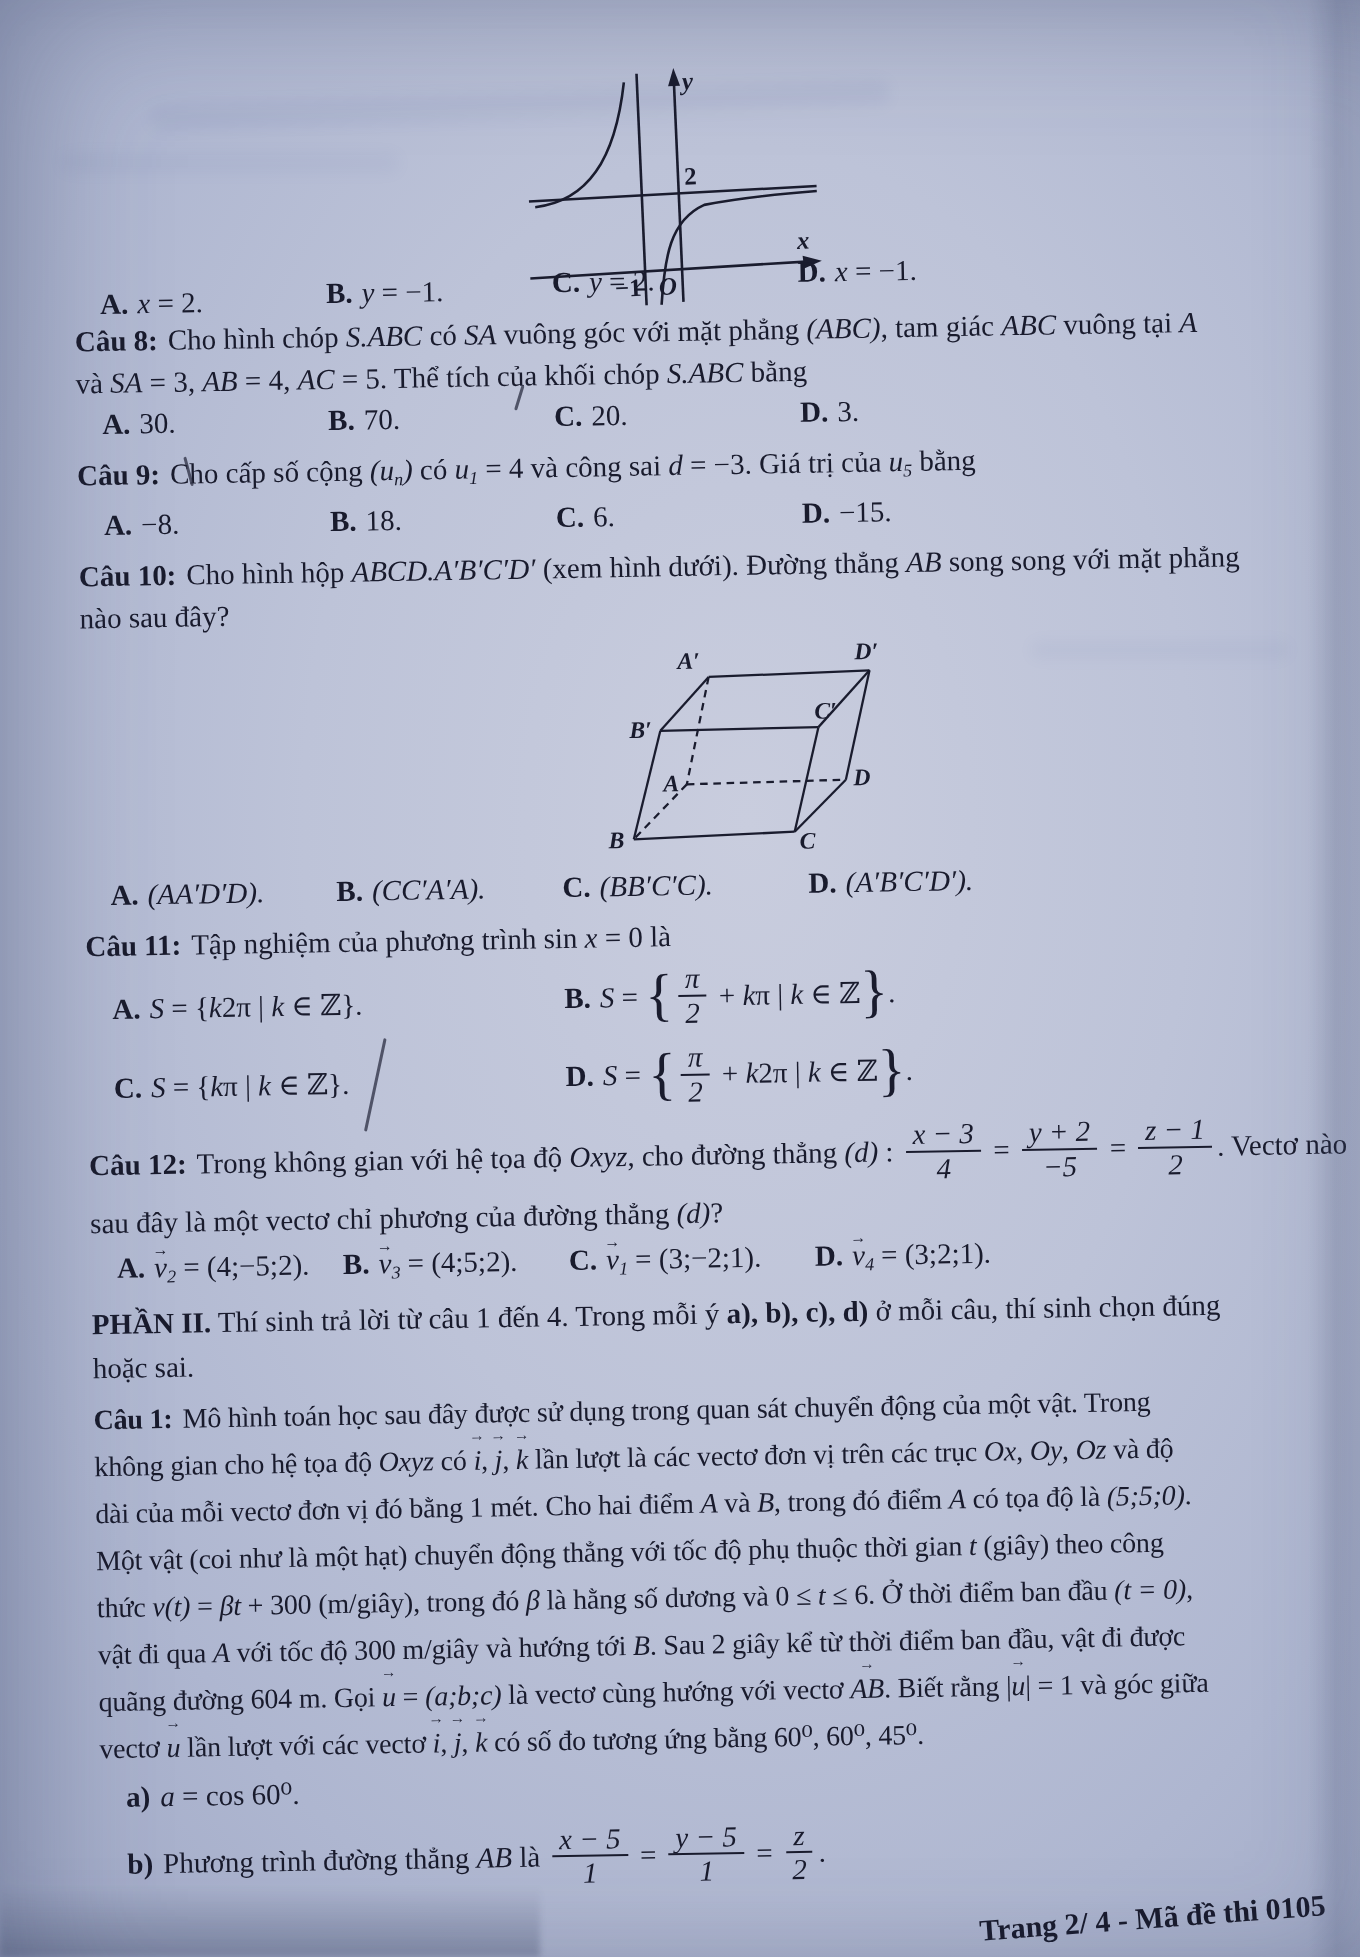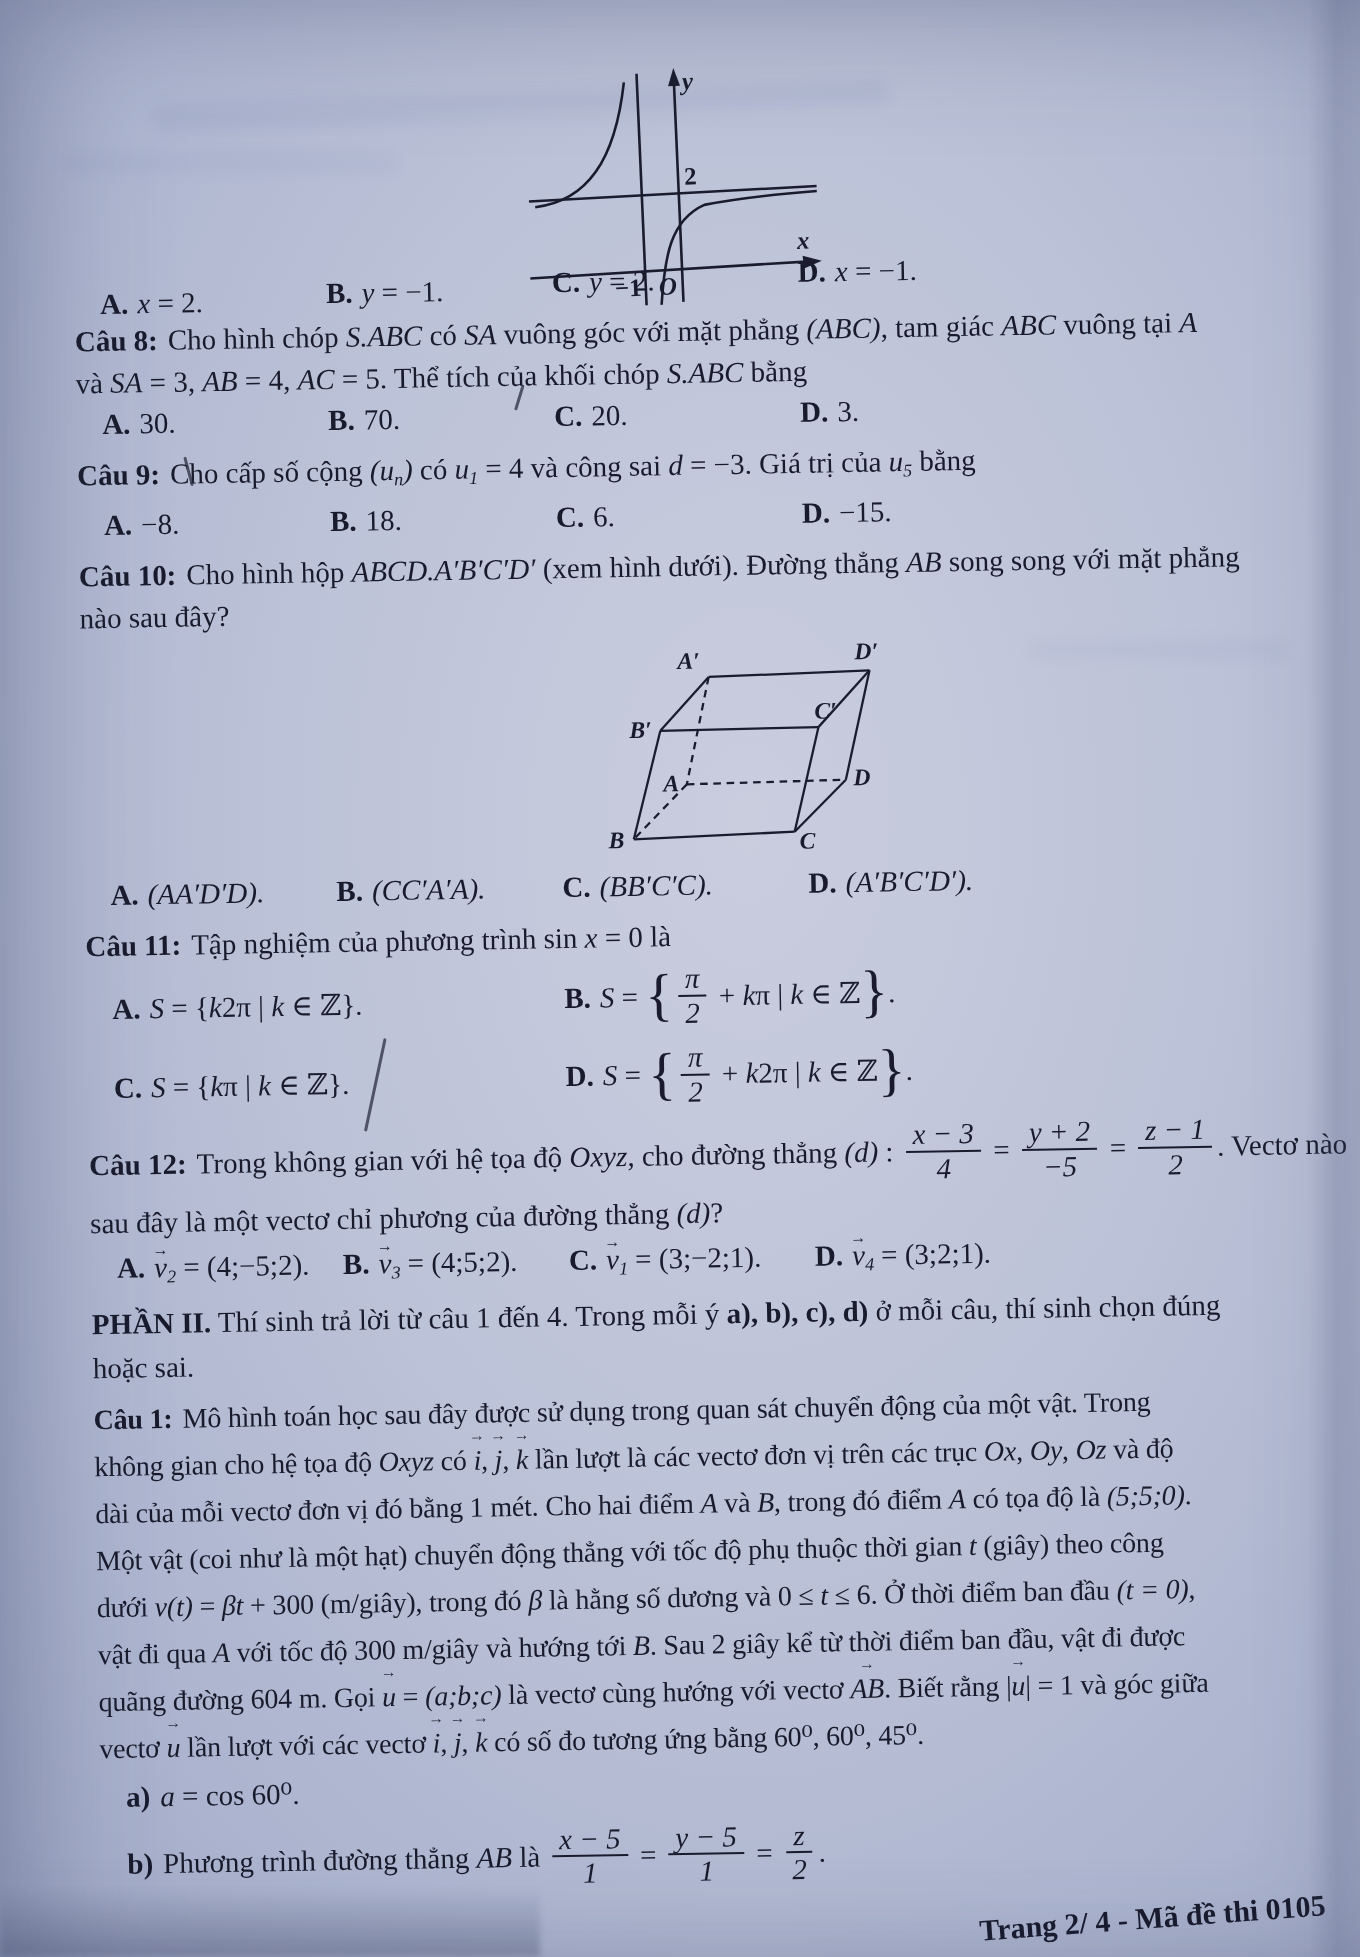--- a/index.html
+++ b/index.html
@@ -184,21 +184,21 @@
   <div class="q p2" style="margin-top:8px;">
     <div class="line"><span class="b">PHẦN II.</span><span> Thí sinh trả lời từ câu 1 đến 4. Trong mỗi ý </span><span class="b">a), b), c), d)</span><span> ở mỗi câu, thí sinh chọn đúng</span></div>
     <div class="line"><span>hoặc sai.</span></div>
   </div>
 
   <div class="q para" style="margin-top:6px;">
     <div class="line"><span class="qlabel">Câu 1:</span><span><span>Mô hình toán học sau đây được sử dụng trong quan sát chuyển động của một vật. Trong</span></span></div>
     <div class="line"><span>không gian cho hệ tọa độ </span><span class="m">Oxyz</span><span> có </span><span class="m vec">i<span class="vec-arrow">→</span></span><span>, </span><span class="m vec">j<span class="vec-arrow">→</span></span><span>, </span><span class="m vec">k<span class="vec-arrow">→</span></span><span> lần lượt là các vectơ đơn vị trên các trục </span><span class="m">Ox</span><span>, </span><span class="m">Oy</span><span>, </span><span class="m">Oz</span><span> và độ</span></div>
     <div class="line"><span>dài của mỗi vectơ đơn vị đó bằng 1 mét. Cho hai điểm </span><span class="m">A</span><span> và </span><span class="m">B</span><span>, trong đó điểm </span><span class="m">A</span><span> có tọa độ là </span><span class="m">(5;5;0)</span><span>.</span></div>
     <div class="line"><span>Một vật (coi như là một hạt) chuyển động thẳng với tốc độ phụ thuộc thời gian </span><span class="m">t</span><span> (giây) theo công</span></div>
-    <div class="line"><span>dưới </span><span class="m">v(t)</span><span> = </span><span class="m">βt</span><span> + 300 (m/giây), trong đó </span><span class="m">β</span><span> là hằng số dương và 0 ≤ </span><span class="m">t</span><span> ≤ 6. Ở thời điểm ban đầu </span><span class="m">(t = 0)</span><span>,</span></div>
+    <div class="line"><span>thức </span><span class="m">v(t)</span><span> = </span><span class="m">βt</span><span> + 300 (m/giây), trong đó </span><span class="m">β</span><span> là hằng số dương và 0 ≤ </span><span class="m">t</span><span> ≤ 6. Ở thời điểm ban đầu </span><span class="m">(t = 0)</span><span>,</span></div>
     <div class="line"><span>vật đi qua </span><span class="m">A</span><span> với tốc độ 300 m/giây và hướng tới </span><span class="m">B</span><span>. Sau 2 giây kể từ thời điểm ban đầu, vật đi được</span></div>
     <div class="line"><span>quãng đường 604 m. Gọi </span><span class="m vec">u<span class="vec-arrow">→</span></span><span> = </span><span class="m">(a;b;c)</span><span> là vectơ cùng hướng với vectơ </span><span class="m vec">AB<span class="vec-arrow">→</span></span><span>. Biết rằng </span><span>|</span><span class="m vec">u<span class="vec-arrow">→</span></span><span>| = 1 và góc giữa</span></div>
     <div class="line"><span>vectơ </span><span class="m vec">u<span class="vec-arrow">→</span></span><span> lần lượt với các vectơ </span><span class="m vec">i<span class="vec-arrow">→</span></span><span>, </span><span class="m vec">j<span class="vec-arrow">→</span></span><span>, </span><span class="m vec">k<span class="vec-arrow">→</span></span><span> có số đo tương ứng bằng 60⁰, 60⁰, 45⁰.</span></div>
   </div>
 
   <div class="q" style="margin-left:26px;margin-top:4px;">
     <div class="line"><span class="qlabel">a)</span><span><span class="m">a</span><span> = cos 60⁰.</span></span></div>
   </div>
   <div class="q" style="margin-left:26px;margin-top:6px;">
     <div class="line" style="line-height:80px;"><span class="qlabel">b)</span><span><span>Phương trình đường thẳng </span><span class="m">AB</span><span> là </span><span class="frac m">

